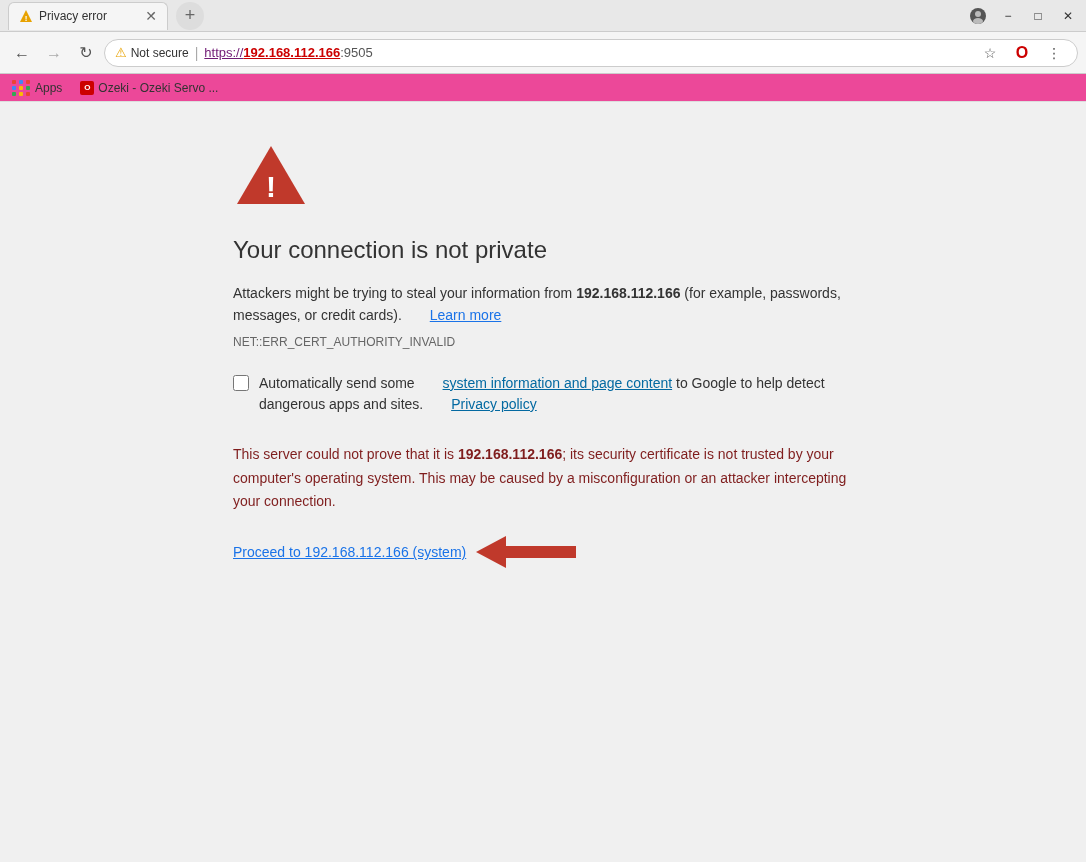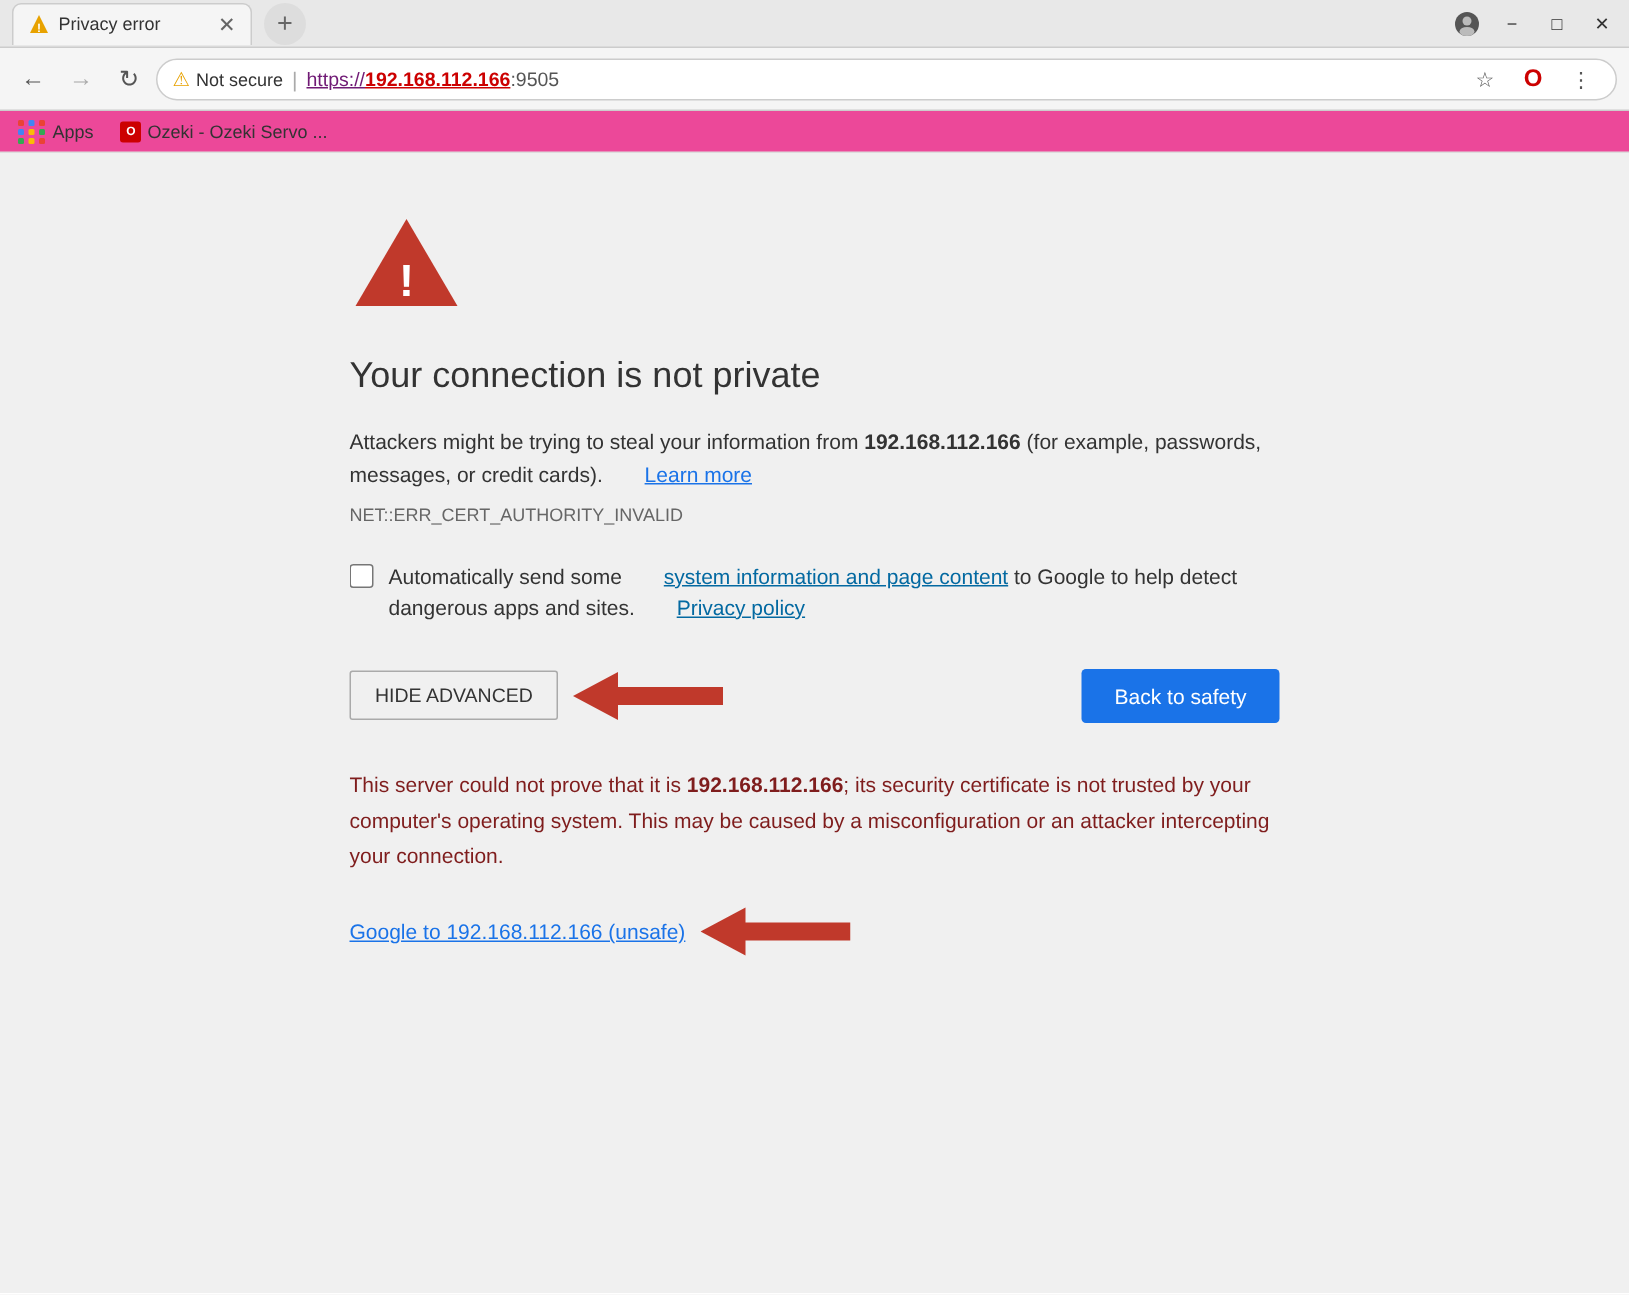--- a/index.html
+++ b/index.html
@@ -231,37 +231,27 @@
     </p>
     <p class="error-code">NET::ERR_CERT_AUTHORITY_INVALID</p>
 
     <div class="checkbox-row">
       <input type="checkbox" class="checkbox-input" style="">
       <label class="checkbox-label">
         <span>Automatically send some </span><a class="learn-more">system information and page content</a><span> to Google to help detect dangerous apps and sites. </span><a class="learn-more">Privacy policy</a>
       </label>
     </div>
 
-    <div class="buttons-row">
-      <div class="hide-btn-arrow-wrap">
-        <button class="hide-advanced-btn">HIDE ADVANCED</button>
-
-        <svg class="red-arrow" width="100" height="40" viewBox="0 0 100 40">
-          <polygon points="0,20 30,4 30,14 100,14 100,26 30,26 30,36" fill="#c0392b"></polygon>
-        </svg>
-      </div>
-      <button class="back-to-safety-btn">Back to safety</button>
-    </div>
 
     <p class="advanced-text">
       <span>This server could not prove that it is </span><strong>192.168.112.166</strong><span>; its security certificate is not trusted by your computer's operating system. This may be caused by a misconfiguration or an attacker intercepting your connection.</span>
     </p>
 
     <div style="display:flex; align-items:center; gap:10px;">
-      <a class="proceed-link">Google to 192.168.112.166 (unsafe)</a>
+      <a class="proceed-link">Proceed to 192.168.112.166 (system)</a>
 
       <svg width="100" height="40" viewBox="0 0 100 40">
         <polygon points="0,20 30,4 30,14 100,14 100,26 30,26 30,36" fill="#c0392b"></polygon>
       </svg>
     </div>
 
   </div>
 </div>
 
 </body></html>

